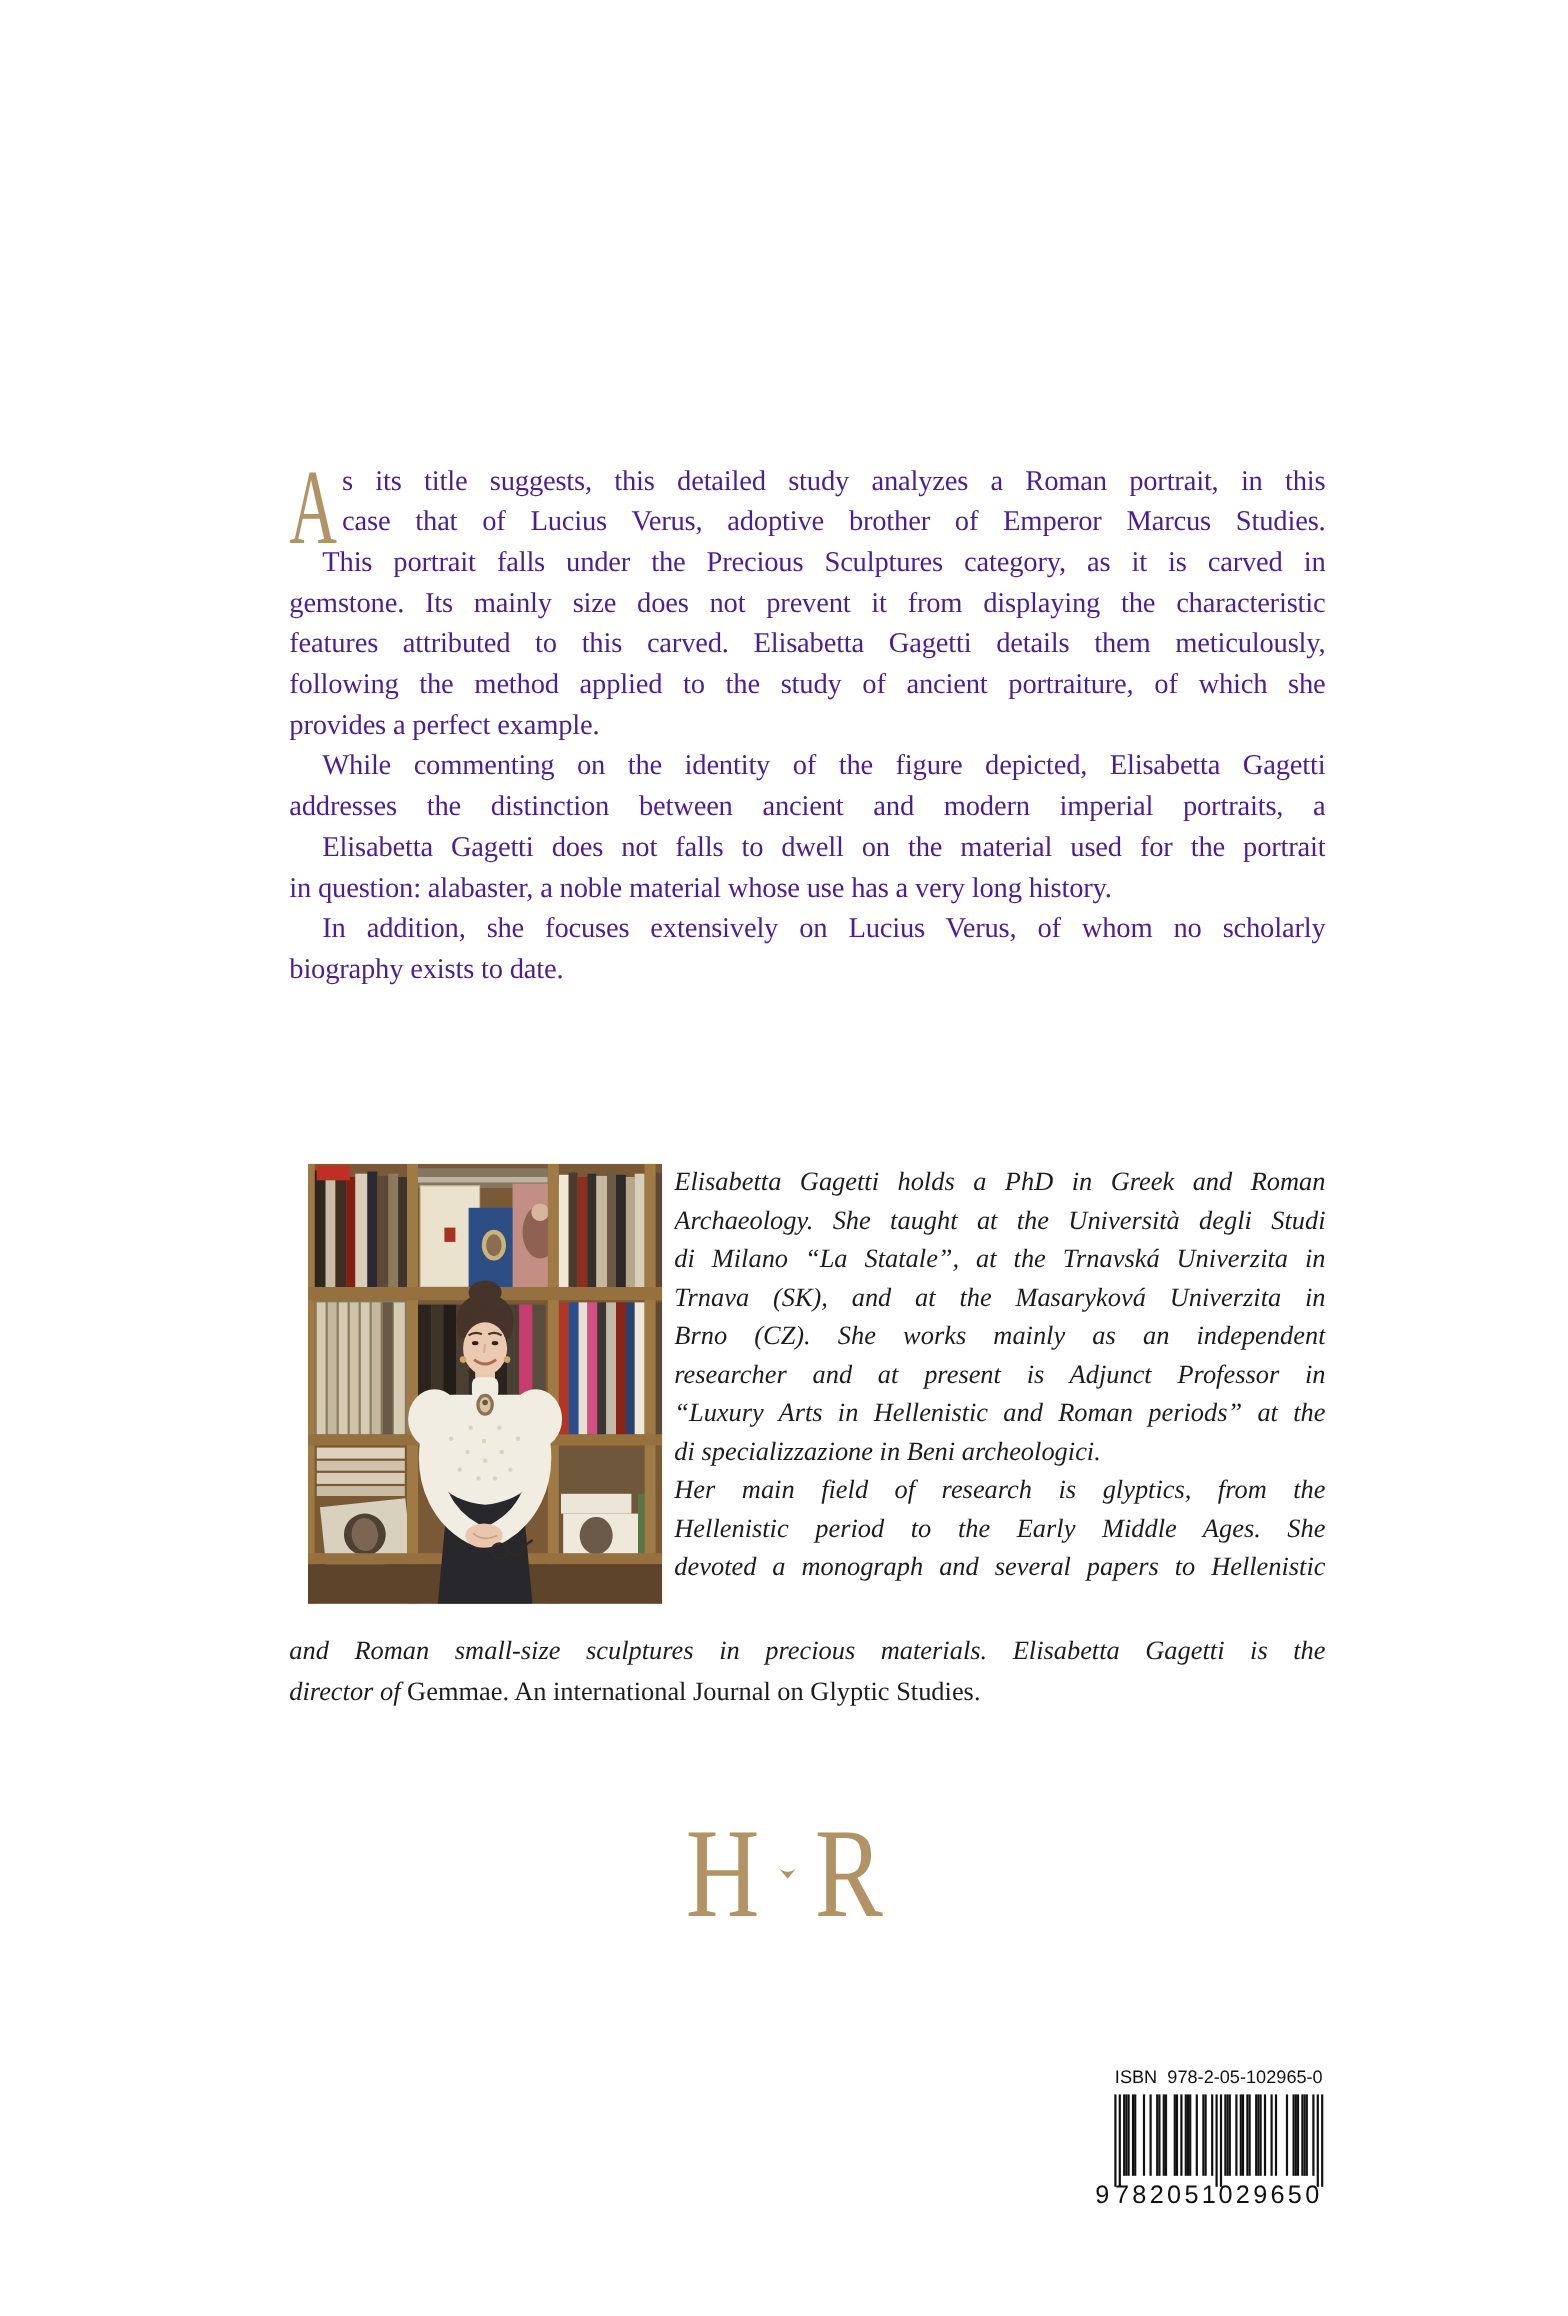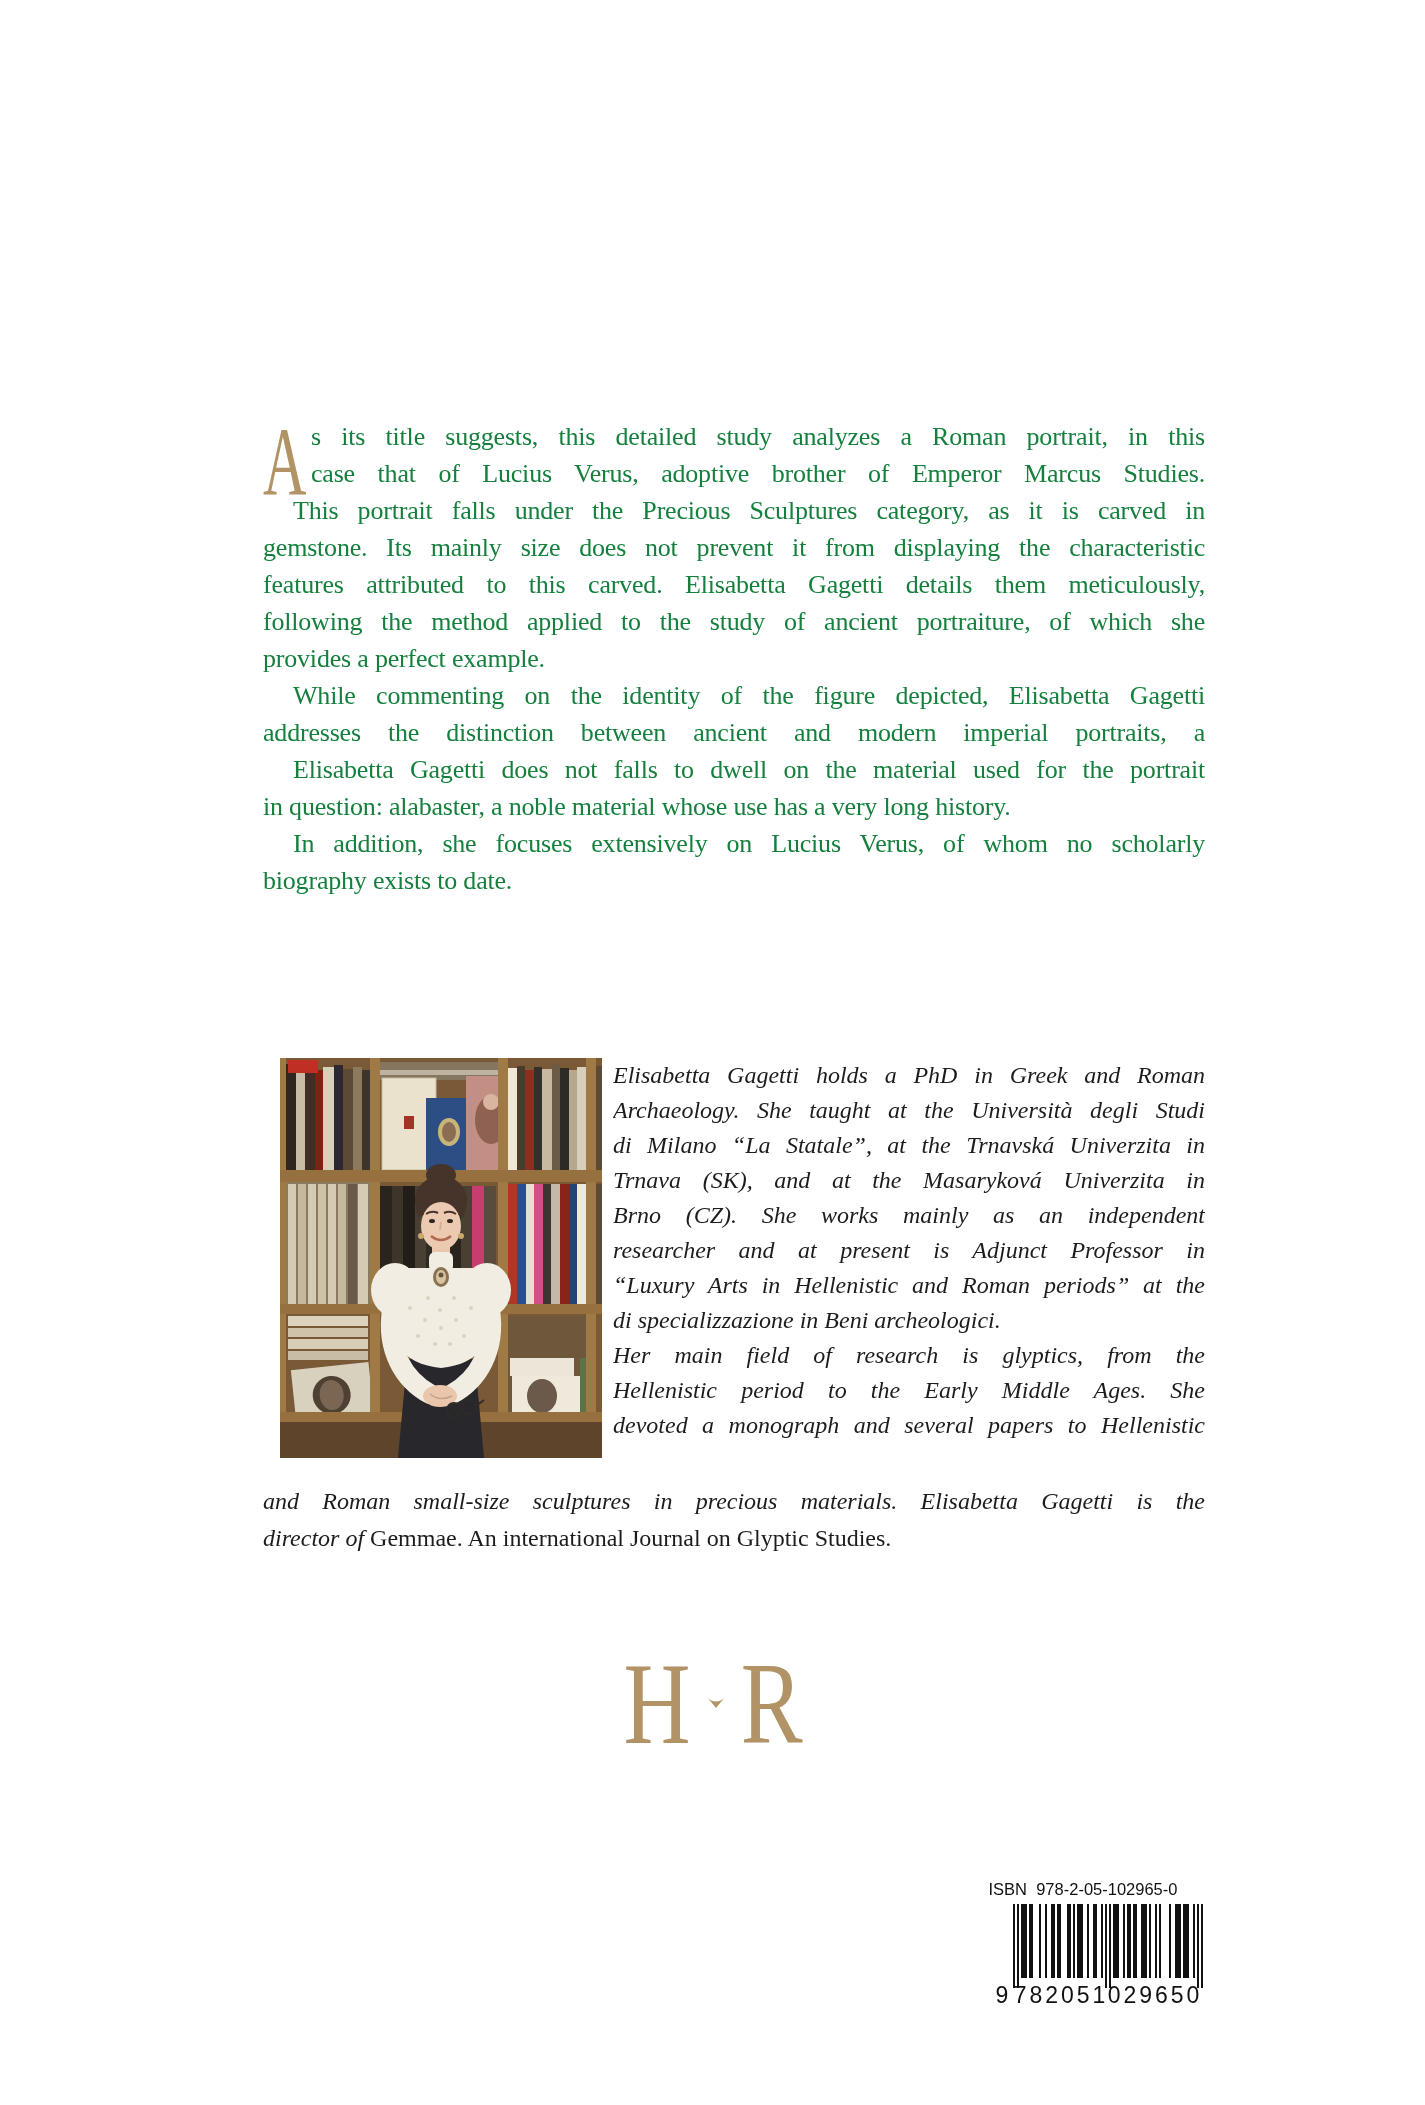--- a/index.html
+++ b/index.html
@@ -2,21 +2,21 @@
 <html><head>
 <meta charset="utf-8">
 <style>
   html,body{margin:0;padding:0;background:#9a9a9a;}
   .page{position:relative;width:1425px;height:2105px;background:#ffffff;margin:0 auto;overflow:hidden;
         font-family:"Liberation Serif",serif;color:#1c1c1c;}
 
   
   #main-text{position:absolute;left:263px;top:418px;width:942px;}
   .bline{font-size:26px;line-height:37px;height:37px;overflow:hidden;
-         text-align:justify;letter-spacing:-0.2px;color:#15803d;}
+         text-align:justify;letter-spacing:-0.2px;color:#4c1d95;}
   .bline.j::after{content:"";display:inline-block;width:100%;height:0;}
   .bline.ind{text-indent:30px;}
   .bline.dc{padding-left:48px;}
   #drop-cap{position:absolute;left:0;top:-2px;font-size:97px;line-height:92px;
             transform:scaleX(.62);transform-origin:left top;}
 
   
   #author-photo{position:absolute;left:280px;top:1058px;width:322px;height:400px;display:block;}
 
   
@@ -31,21 +31,21 @@
   
   #logo{position:absolute;left:0;right:0;top:1658px;display:flex;justify-content:center;
         align-items:flex-start;gap:7px;}
   .logo-letter{font-family:"Liberation Serif",serif;font-size:116px;line-height:92px;
                display:inline-block;transform:scaleX(.8);}
   #logo-mark{margin-top:38px;}
 
   
   #barcode{position:absolute;left:988px;top:1880px;width:230px;height:130px;background:#fff;}
   #isbn-label{font-family:"Liberation Sans",sans-serif;font-size:16.5px;color:#111;
-              white-space:pre;width:190px;text-align:center;height:22px;}
+              white-space:pre;margin-left:25px;width:190px;text-align:center;height:22px;}
   #barcode svg{display:block;}
 </style>
 </head>
 <body>
 
 <div class="page">
 
   <div id="main-text">
     <span id="drop-cap" style="color:#b19366;">A</span>
     <div id="main-lines">

